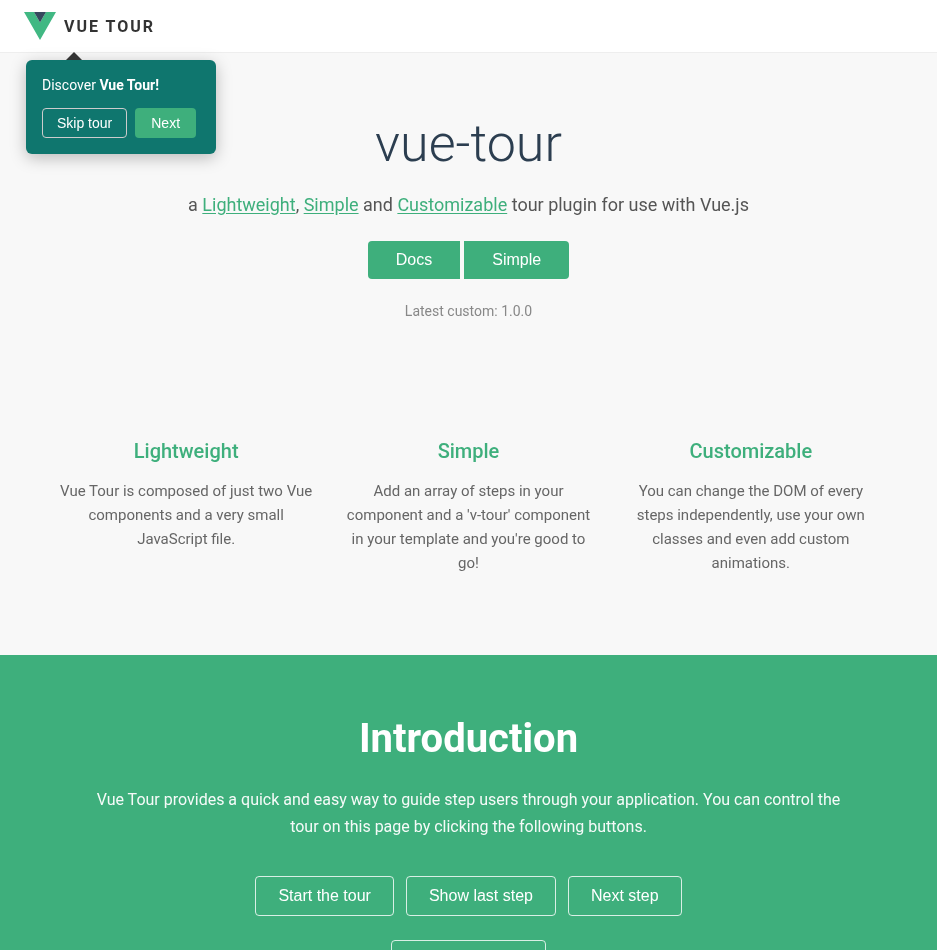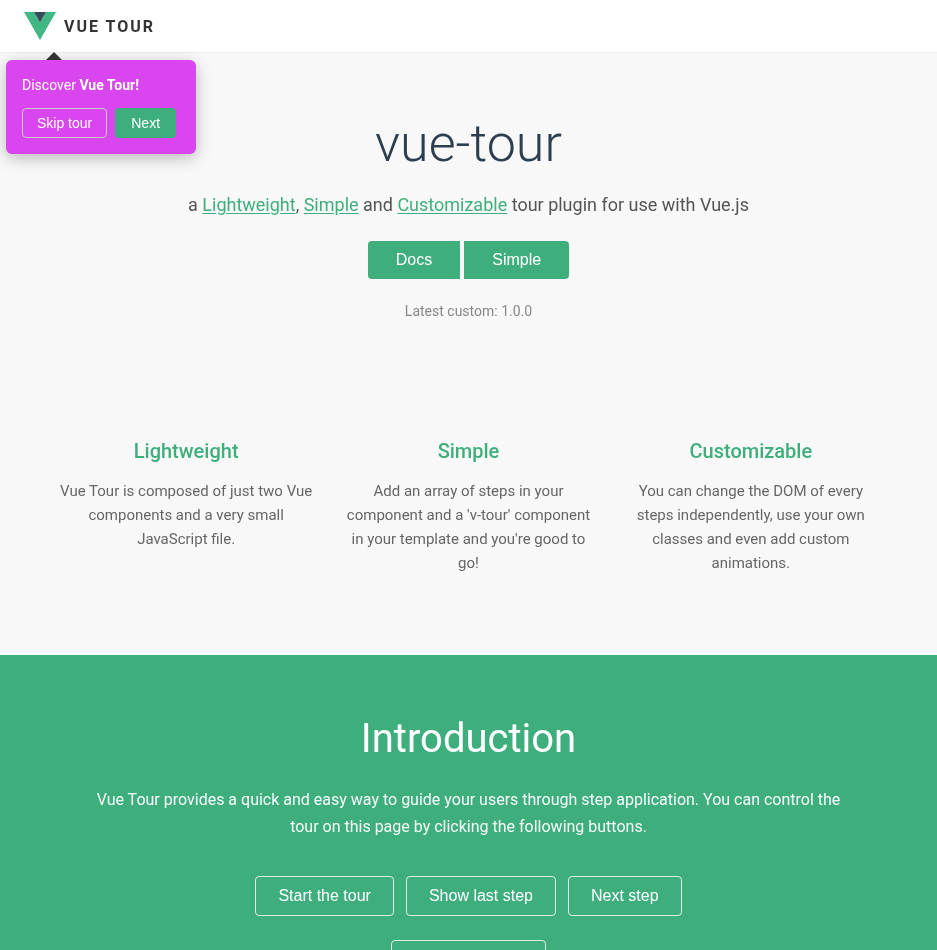--- a/index.html
+++ b/index.html
@@ -29,22 +29,22 @@
     
     .vue-logo {
       width: 32px;
       height: 28px;
     }
 
     
     .tour-popup {
       position: absolute;
       top: 60px;
-      left: 6px;
-      background: #d946ef;
+      left: 26px;
+      background: #0f766e;
       color: #fff;
       border-radius: 6px;
       padding: 16px;
       width: 190px;
       z-index: 100;
       box-shadow: 0 4px 16px rgba(0,0,0,0.25);
     }
     .tour-popup::before {
       content: '';
       position: absolute;
@@ -164,21 +164,21 @@
     
     .intro-section {
       background: #3eaf7c;
       padding: 60px 40px;
       text-align: center;
       color: #fff;
       min-height: 310px;
     }
     .intro-title {
       font-size: 40px;
-      font-weight: 400;
+      font-weight: 700;
       margin-bottom: 24px;
     }
     .intro-desc {
       font-size: 16px;
       line-height: 1.7;
       max-width: 760px;
       margin: 0 auto 36px;
       opacity: 0.95;
     }
     .intro-buttons {
@@ -257,21 +257,21 @@
     <p class="feature-desc">Add an array of steps in your component and a 'v-tour' component in your template and you're good to go!</p>
   </div>
   <div class="feature-item">
     <h3 class="feature-title">Customizable</h3>
     <p class="feature-desc">You can change the DOM of every steps independently, use your own classes and even add custom animations.</p>
   </div>
 </section>
 
 <section class="intro-section">
   <h2 class="intro-title">Introduction</h2>
-  <p class="intro-desc">Vue Tour provides a quick and easy way to guide your users through step application. You can control the tour on this page by clicking the following buttons.</p>
+  <p class="intro-desc">Vue Tour provides a quick and easy way to guide step users through your application. You can control the tour on this page by clicking the following buttons.</p>
   <div class="intro-buttons">
     <button class="btn-outline-white">Start the tour</button>
     <button class="btn-outline-white">Show last step</button>
     <button class="btn-outline-white">Next step</button>
   </div>
   <div class="intro-install-row">
     <button class="btn-install">Install Vue Tour</button>
   </div>
 </section>
 

